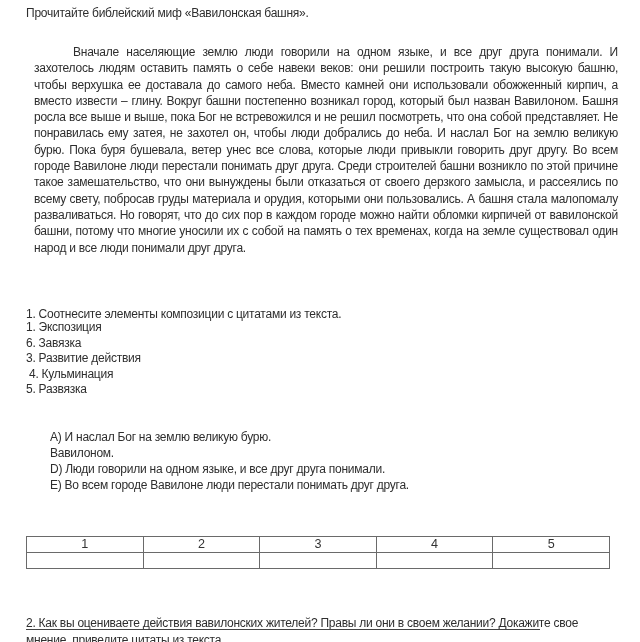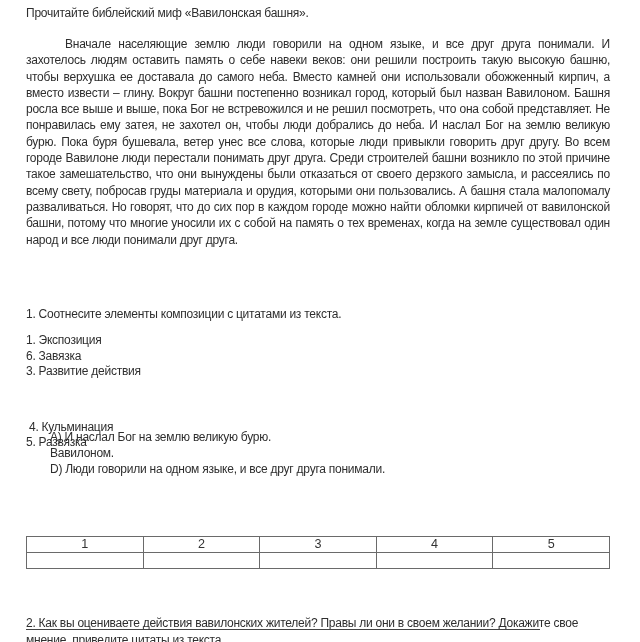--- a/index.html
+++ b/index.html
@@ -9,26 +9,26 @@
     color: #2e2e2e;
   }
   .txt {
     font-size: 12px;
     letter-spacing: -0.25px;
     line-height: 16.3px;
   }
   #title { position: absolute; left: 26px; top: 5px; width: 584px; }
   #myth {
     position: absolute; left: 26px; top: 36px; width: 584px;
-    text-align: justify; text-indent: 39px; margin: 0;
+    text-align: justify; text-indent: 39px; margin: 8px;
   }
   #q1 { position: absolute; left: 26px; top: 306px; width: 584px; }
-  #elements { position: absolute; left: 26px; top: 333px; width: 584px; margin: 0; padding: 0; list-style: none; }
+  #elements { position: absolute; left: 26px; top: 320px; width: 584px; margin: 0; padding: 0; list-style: none; }
   #elements li { height: 15.6px; line-height: 15.6px; }
-  #elements li.shift { padding-left: 3px; margin-top: 40px; }
+  #elements li.shift { padding-left: 3px; }
   #quotes { position: absolute; left: 26px; top: 429px; width: 560px; margin-left: 24px; }
   #quotes div { line-height: 16px; }
   #quotes .shift { padding-left: 3px; }
   #answer-table {
     position: absolute; left: 26px; top: 536px; width: 584px;
     border-collapse: collapse; table-layout: fixed;
   }
   #answer-table td {
     border: 1.2px solid #6a6a6a; height: 15px; padding: 0;
     text-align: center; font-size: 12.6px; line-height: 15px; color: #333;
@@ -53,20 +53,21 @@
   <li>6. Завязка</li>
   <li>3. Развитие действия</li>
   <li class="shift">4. Кульминация</li>
   <li>5. Развязка</li>
 </ul>
 
 <div id="quotes" class="txt">
   <div>А) И наслал Бог на землю великую бурю.</div>
   <div>Вавилоном.</div>
   <div>D) Люди говорили на одном языке, и все друг друга понимали.</div>
+  <div>E) Во всем городе Вавилоне люди перестали понимать друг друга.</div>
 </div>
 
 <table id="answer-table">
   <tbody>
       <tr>
     <td>1</td>
     <td>2</td>
     <td>3</td>
     <td>4</td>
     <td>5</td>

